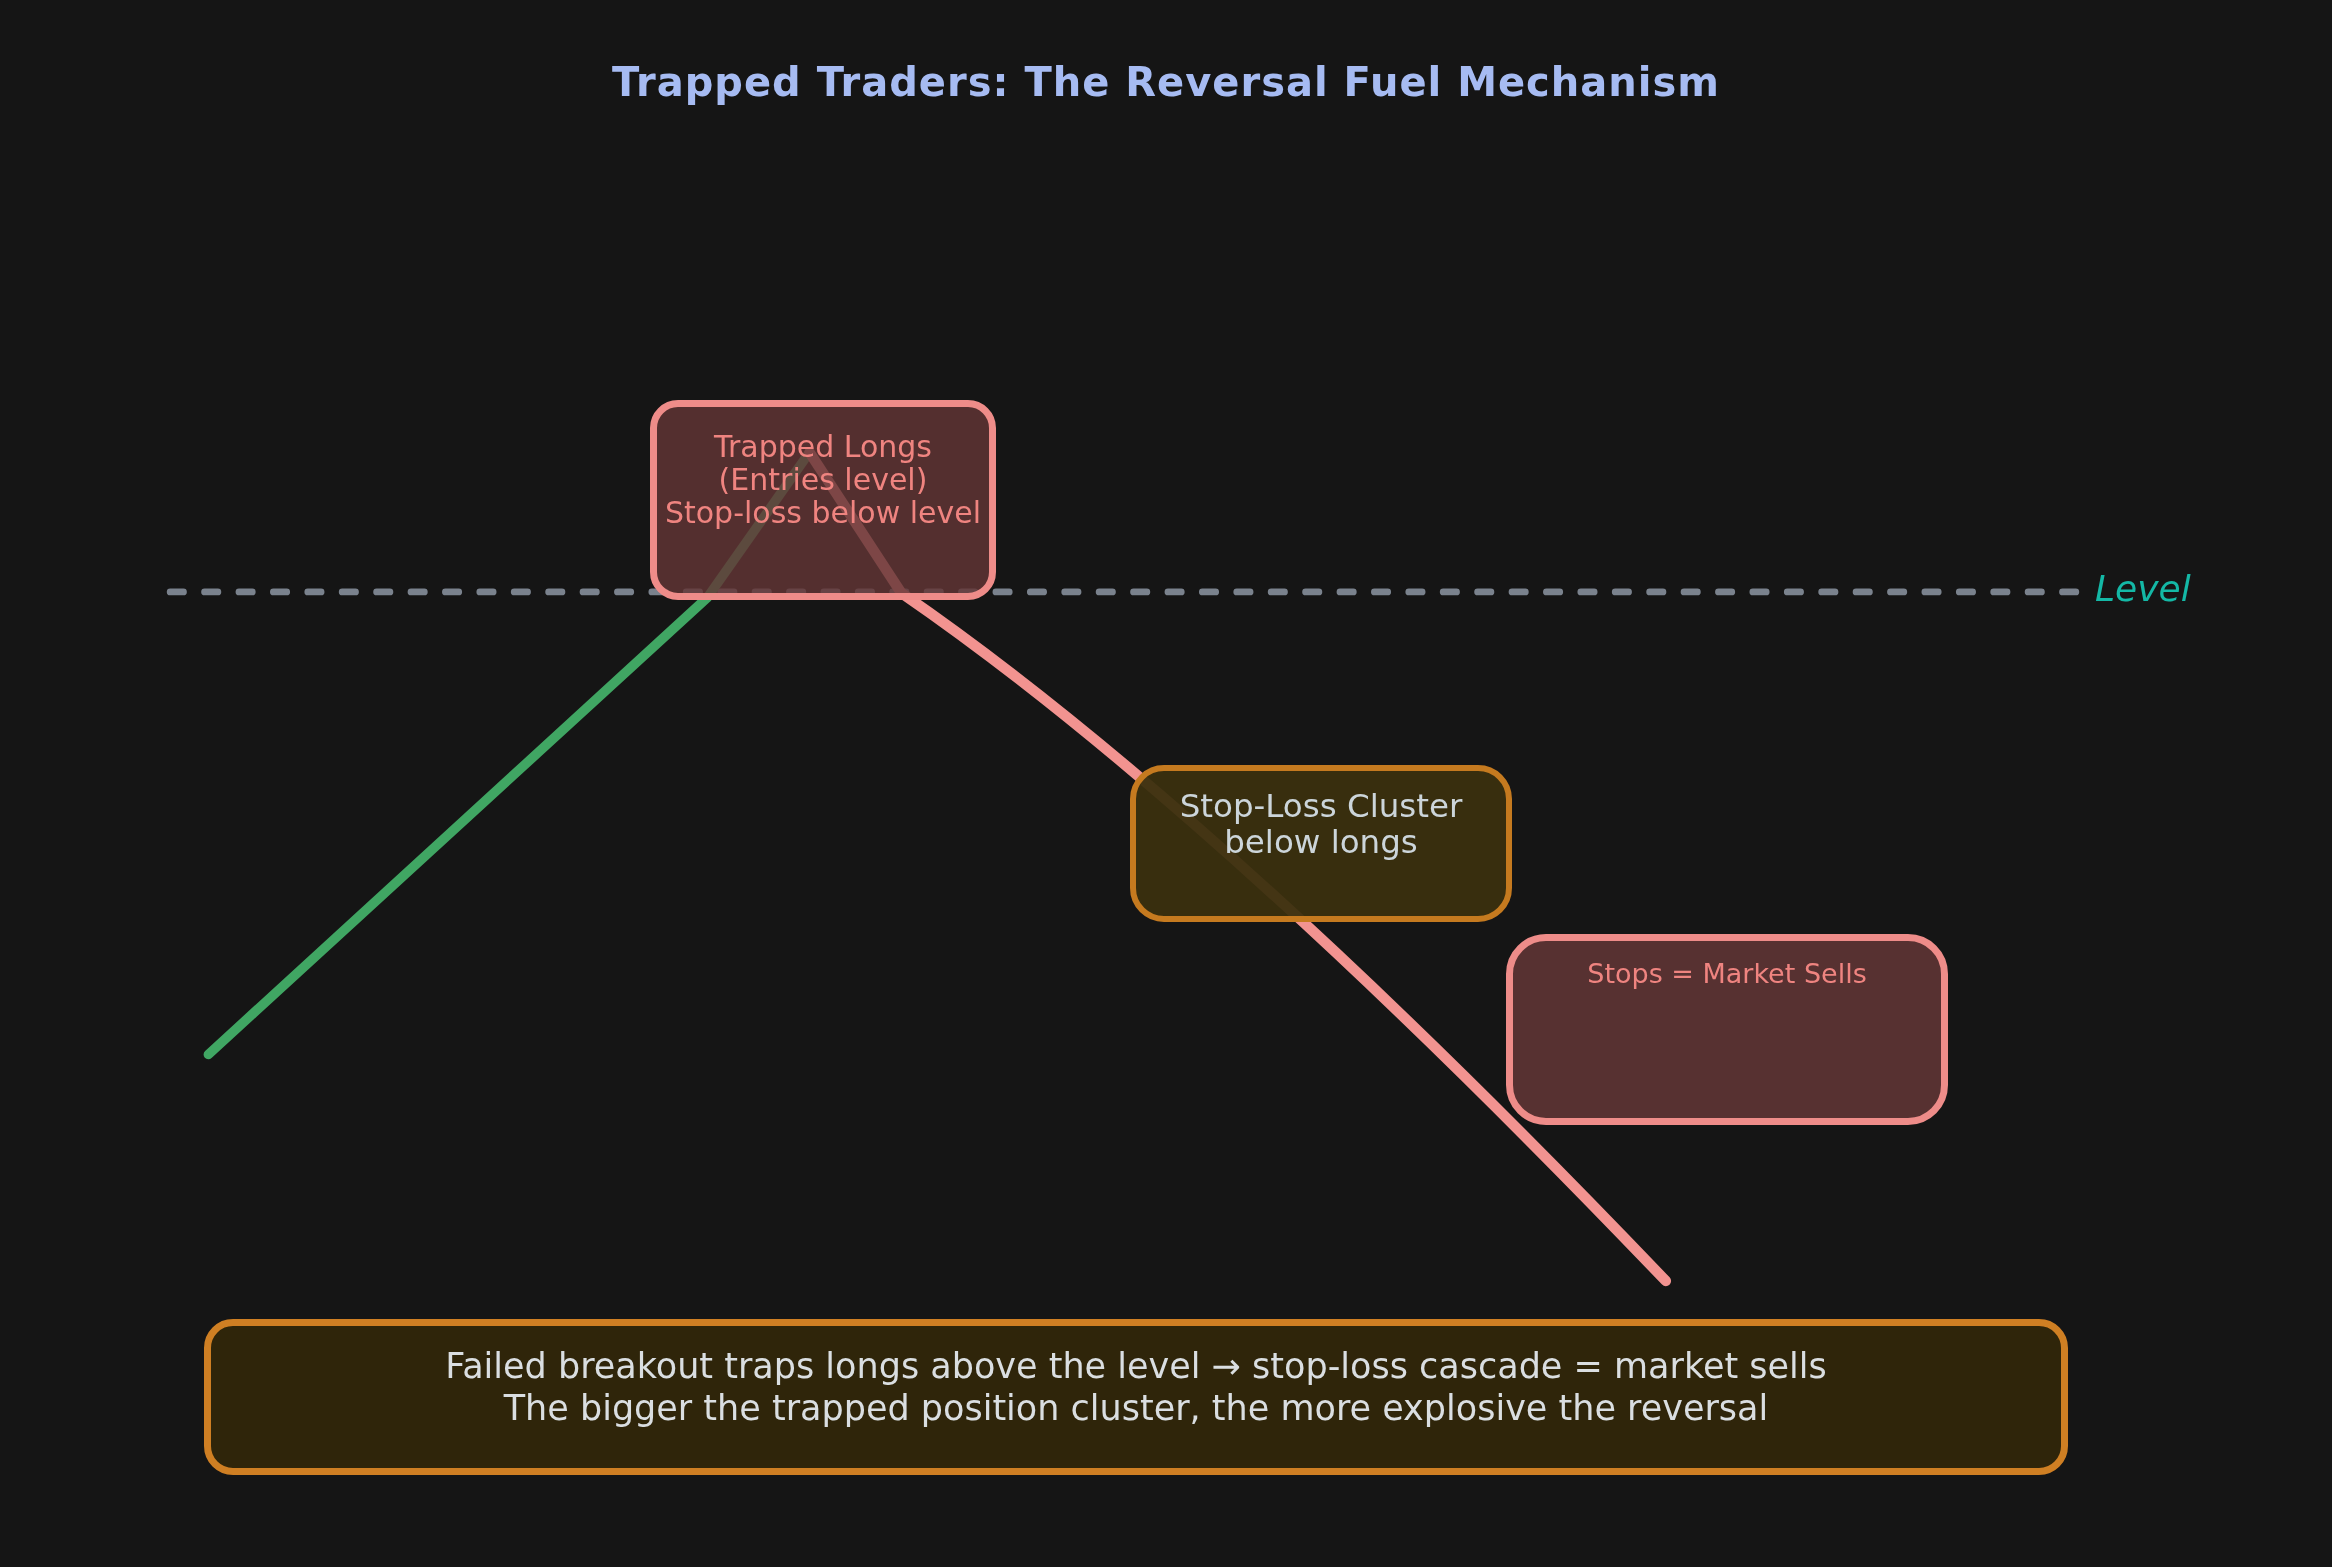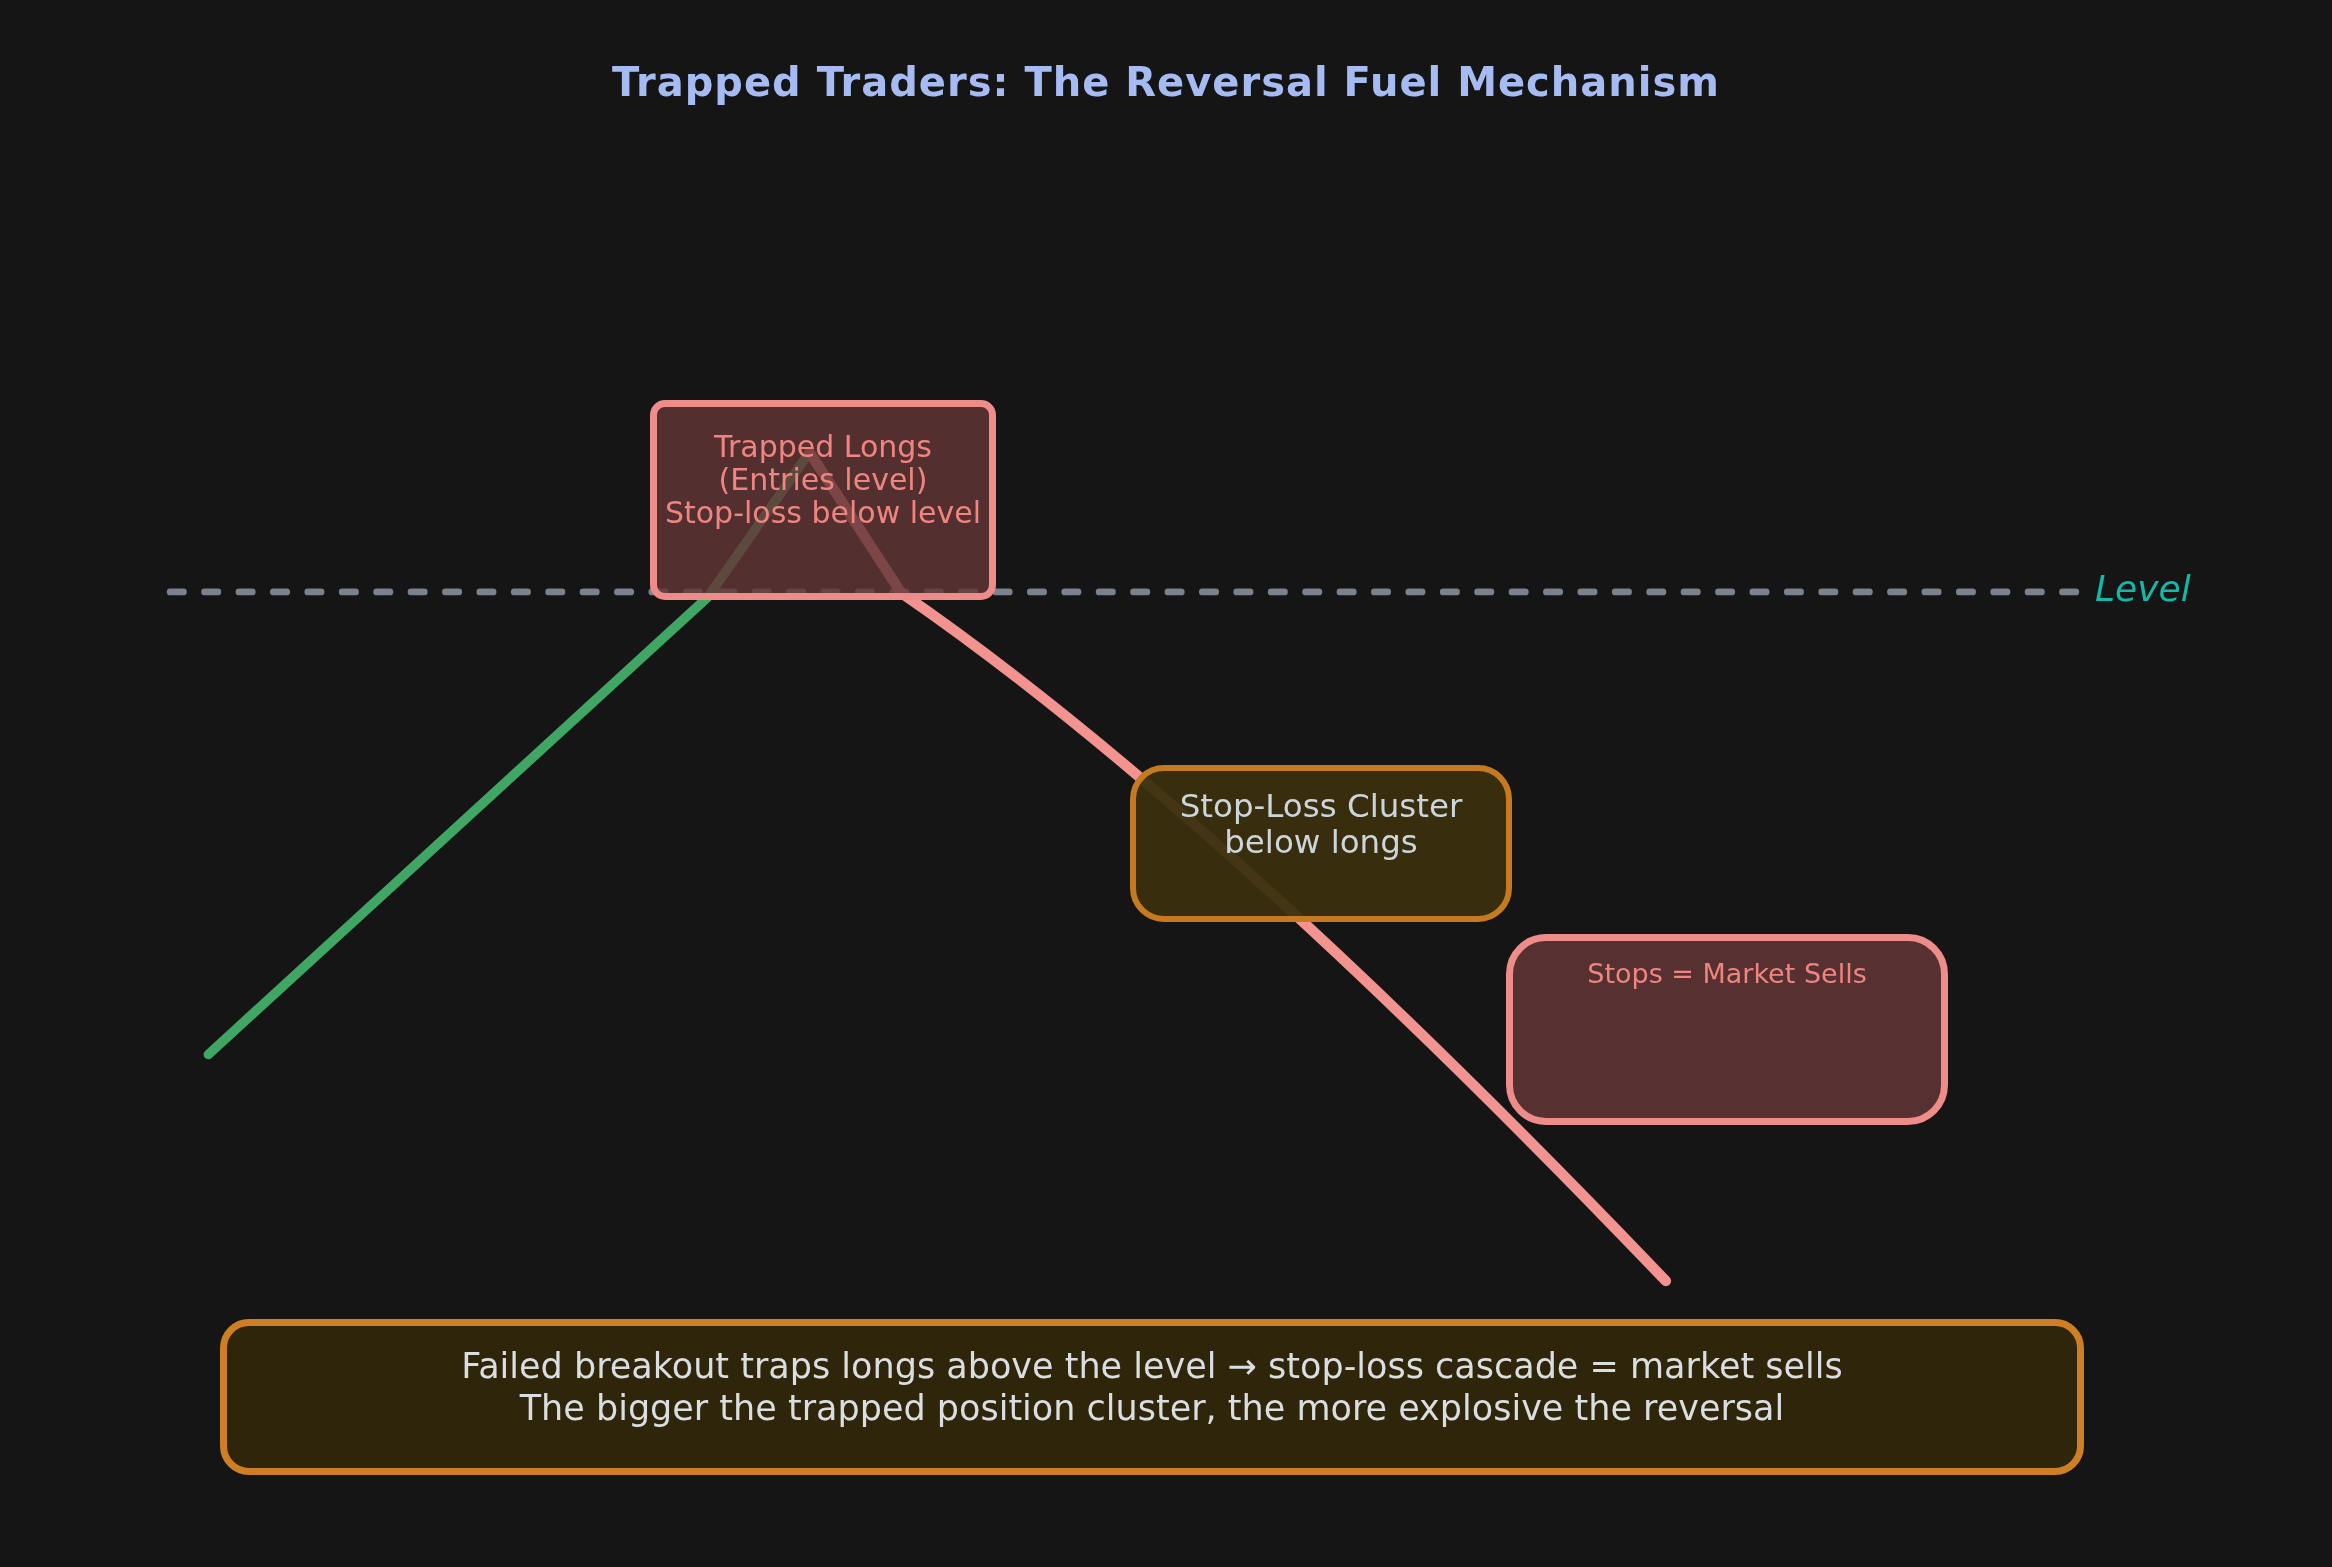--- a/index.html
+++ b/index.html
@@ -37,21 +37,21 @@
   }
   .note-box {
     position: absolute;
     box-sizing: border-box;
     text-align: center;
     z-index: 2;
   }
   .note-line { display: block; white-space: nowrap; }
   .box-trapped-longs {
     left: 650px; top: 400px; width: 346px; height: 200px;
-    border: 7.6px solid #ee8c89; border-radius: 15px;
+    border: 7.6px solid #ee8c89; border-radius: 28px;
     background: rgba(99, 54, 54, 0.82);
     color: #ef8480;
     font-size: 30px; line-height: 33px;
     padding-top: 23px;
   }
   .box-stop-loss-cluster {
     left: 1130px; top: 725px; width: 382px; height: 157px;
     border: 6.7px solid #c57a1f; border-radius: 34px;
     background: rgba(58, 47, 14, 0.95);
     color: #ccd5da;
@@ -61,21 +61,21 @@
   }
   .box-stops-market-sells {
     left: 1506px; top: 934px; width: 442px; height: 191px;
     border: 7.6px solid #ee8c89; border-radius: 40px;
     background: rgba(99, 54, 54, 0.85);
     color: #ef8480;
     font-size: 27px; line-height: 35px;
     padding-top: 15.3px;
   }
   .box-summary {
-    left: 220px; top: 1319px; width: 1864px; height: 156px;
+    left: 204px; top: 1319px; width: 1864px; height: 156px;
     border: 7.6px solid #cf7f23; border-radius: 29px;
     background: rgba(49, 39, 10, 0.96);
     color: #dadee1;
     font-size: 35px; line-height: 42px;
     padding-top: 19px;
     z-index: 3;
   }
   .level-label {
     position: absolute;
     left: 2095px; top: 568px;

